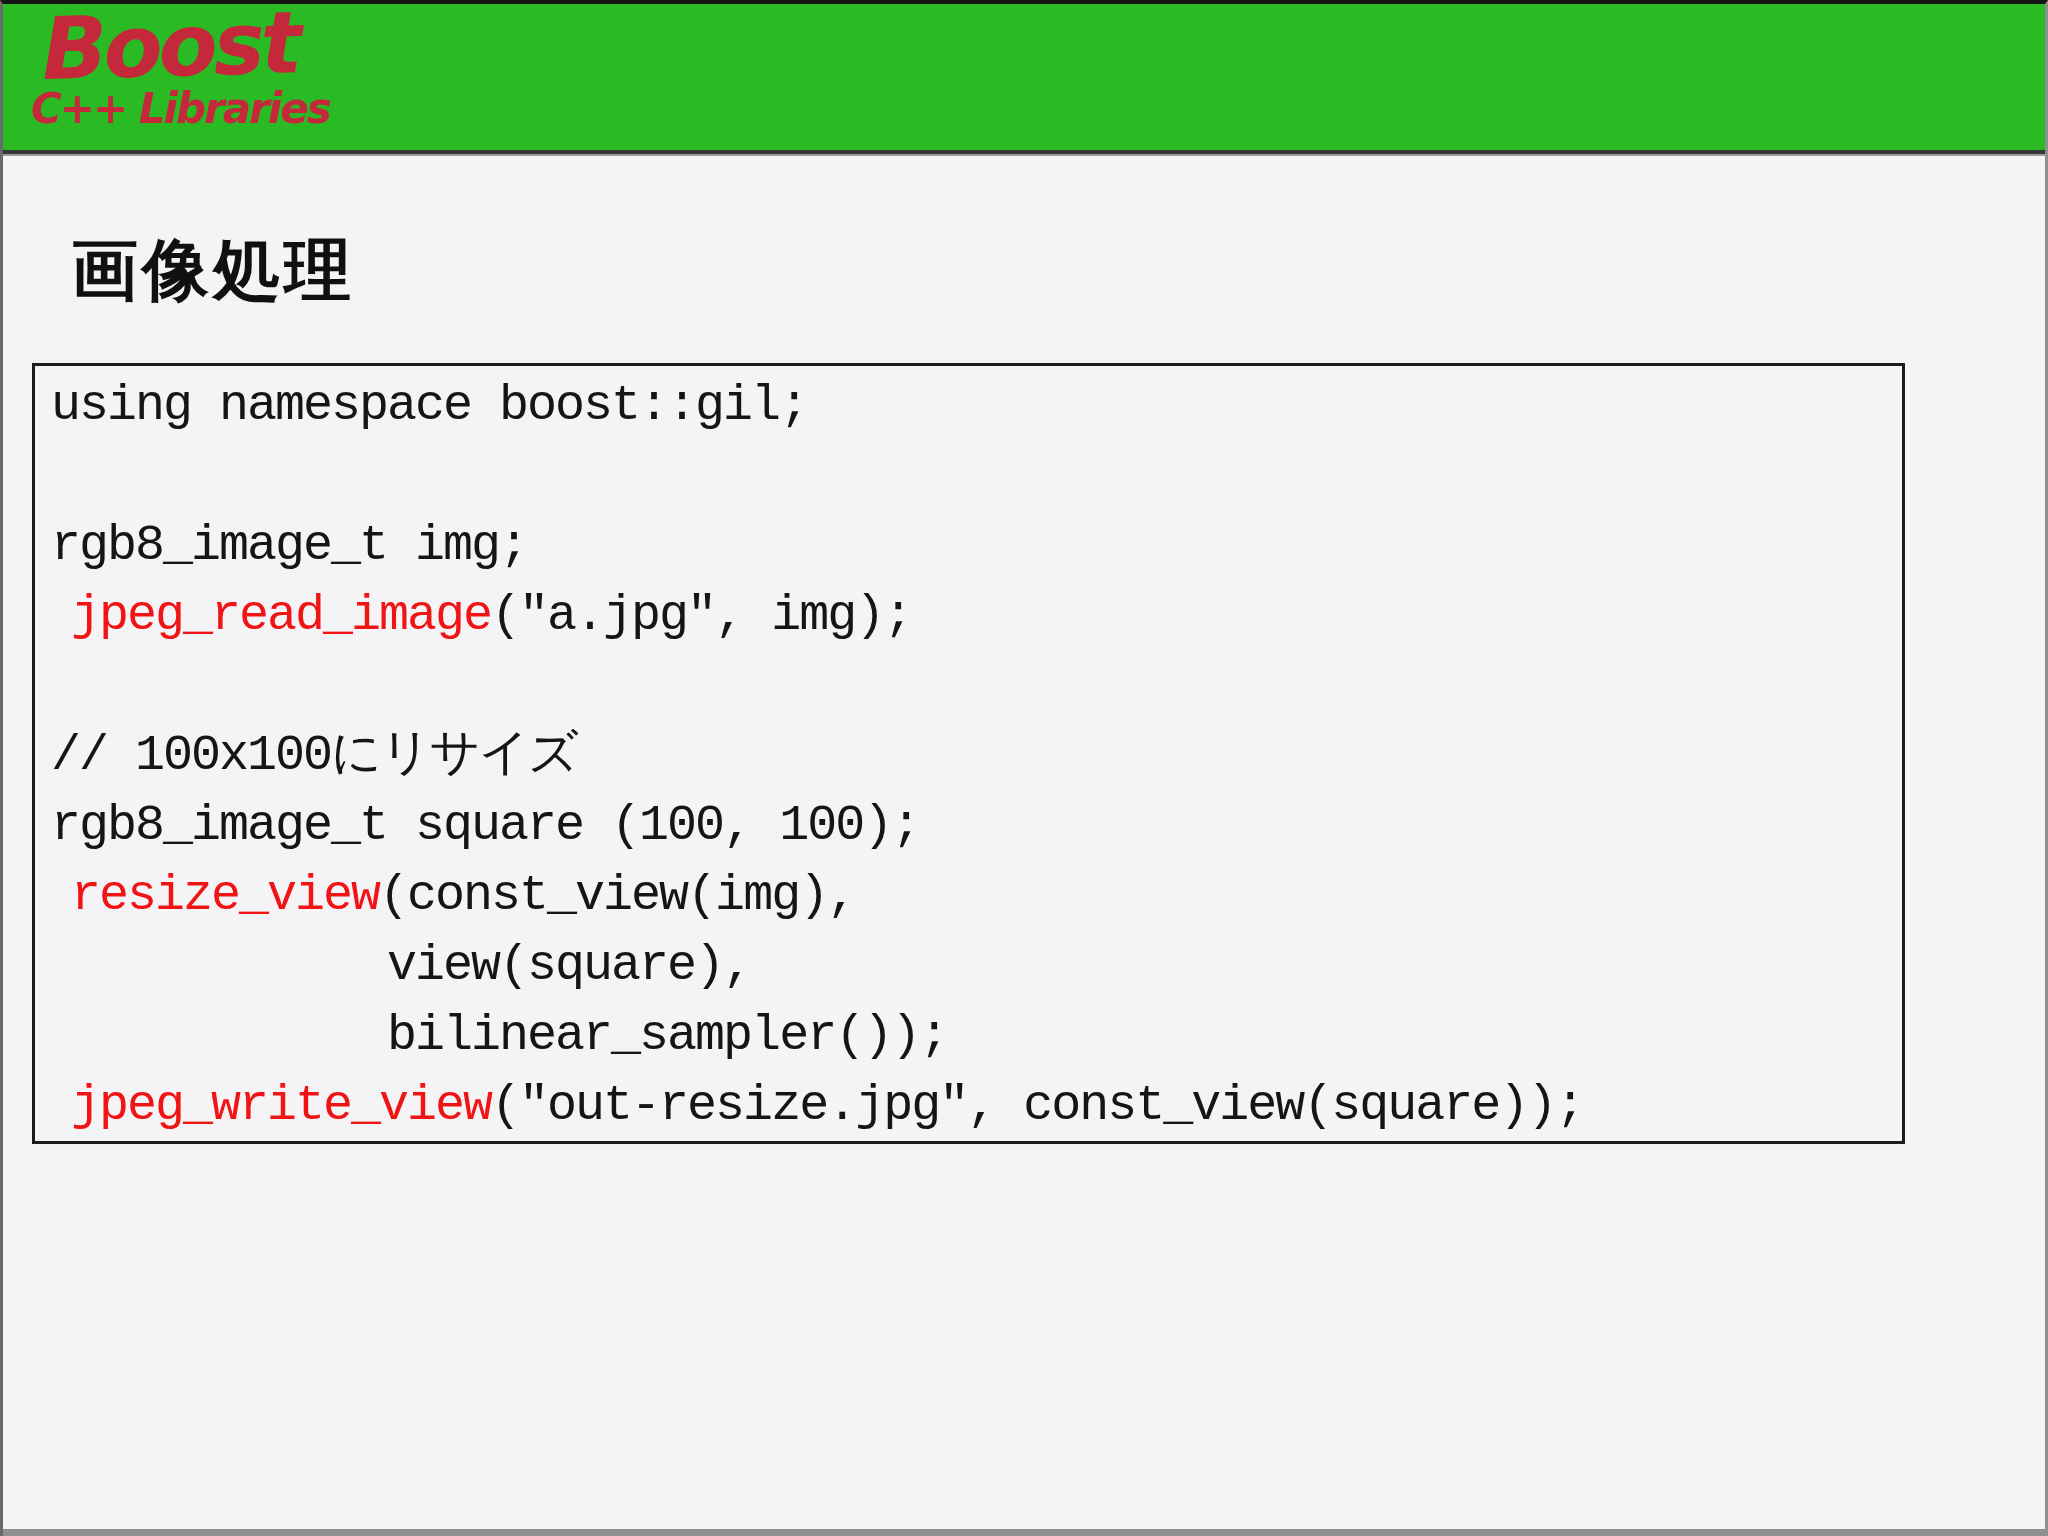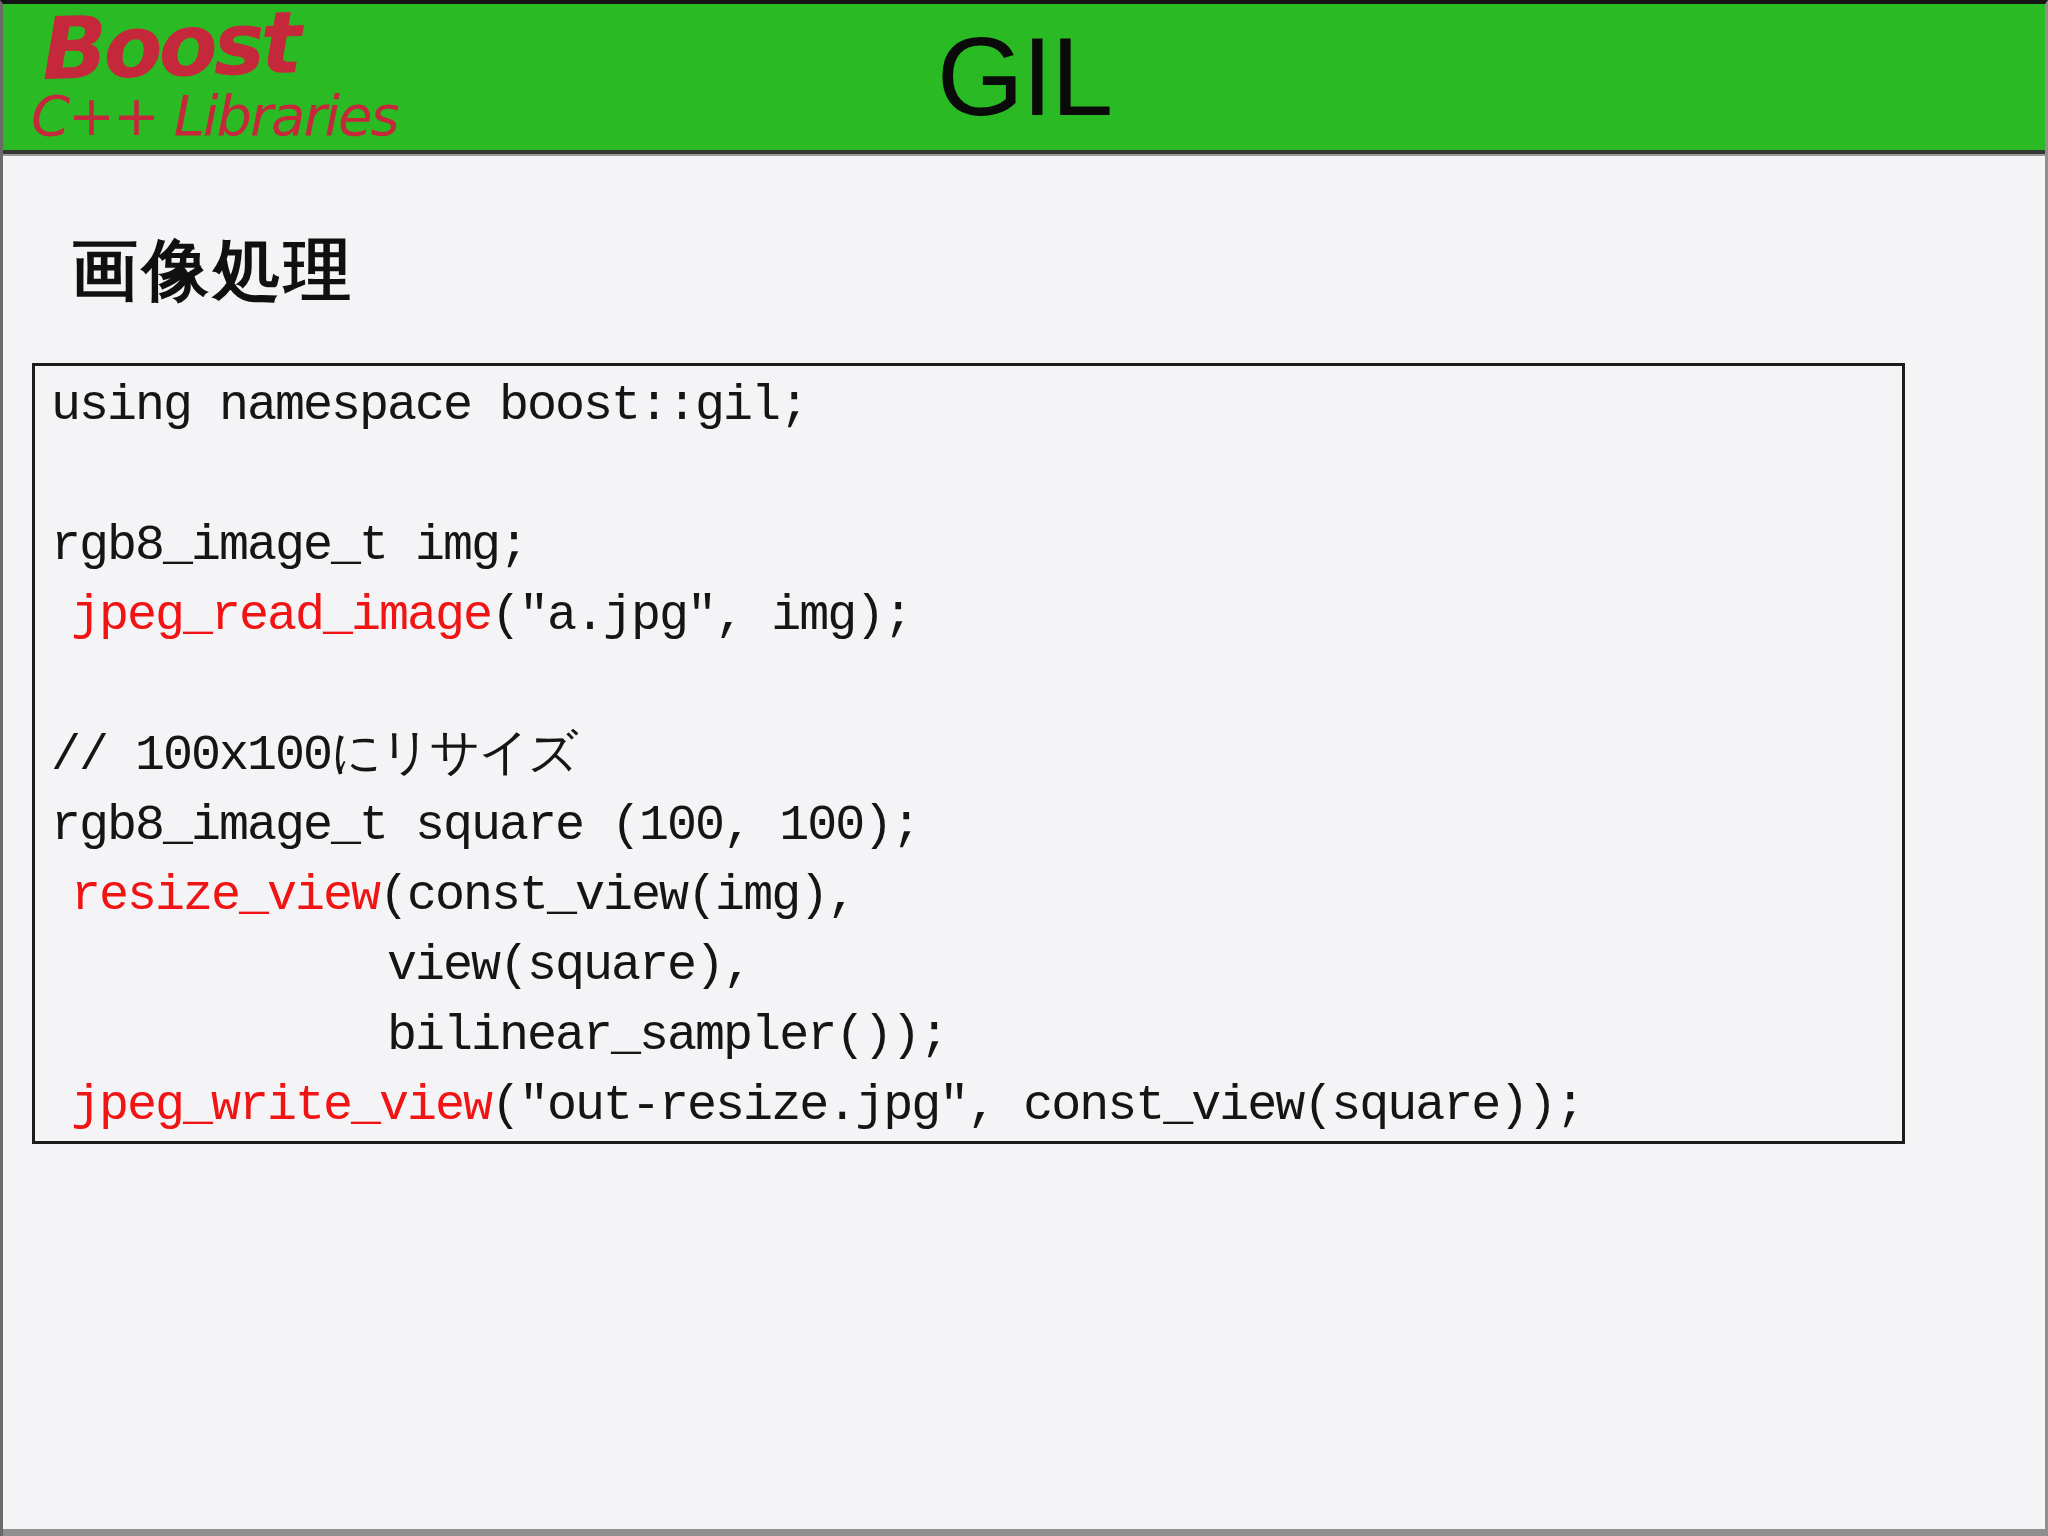--- a/index.html
+++ b/index.html
@@ -41,22 +41,22 @@
     font-style: italic;
     font-weight: 700;
     font-size: 86px;
     letter-spacing: -4px;
     transform: rotate(-1.5deg);
     transform-origin: left bottom;
   }
   .logo-subtitle {
     font-family: "DejaVu Sans", sans-serif;
     font-style: italic;
-    font-weight: 400;
-    font-size: 56px;
+    font-weight: 700;
+    font-size: 42px;
     letter-spacing: -2px;
     margin-top: -4px;
     margin-left: -12px;
   }
   .slide-title {
     position: absolute;
     left: 0; right: 0;
     top: 8px;
     margin: 0;
     text-align: center;
@@ -113,21 +113,20 @@
 </head>
 <body>
 
 <div class="page">
 
   <header class="header">
     <div class="logo">
       <div class="logo-title">Boost</div>
       <div class="logo-subtitle">C++ Libraries</div>
     </div>
-    <h1 class="slide-title">GIL</h1>
   </header>
 
   <main>
     <h2 class="section-heading">画像処理</h2>
 
     <pre class="code-block" id="code-block"><div class="code-line"><span class="tok-plain">using namespace boost::gil;</span></div><div class="code-line">&nbsp;</div><div class="code-line"><span class="tok-plain">rgb8_image_t img;</span></div><div class="code-line"><span class="tok-accent">jpeg_read_image</span><span class="tok-plain">("a.jpg", img);</span></div><div class="code-line">&nbsp;</div><div class="code-line"><span class="tok-plain">// 100x100にリサイズ</span></div><div class="code-line"><span class="tok-plain">rgb8_image_t square (100, 100);</span></div><div class="code-line"><span class="tok-accent">resize_view</span><span class="tok-plain">(const_view(img),</span></div><div class="code-line"><span class="tok-plain">            view(square),</span></div><div class="code-line"><span class="tok-plain">            bilinear_sampler());</span></div><div class="code-line"><span class="tok-accent">jpeg_write_view</span><span class="tok-plain">("out-resize.jpg", const_view(square));</span></div></pre>
   </main>
 
   <div class="bottom-strip"></div>
 </div>

